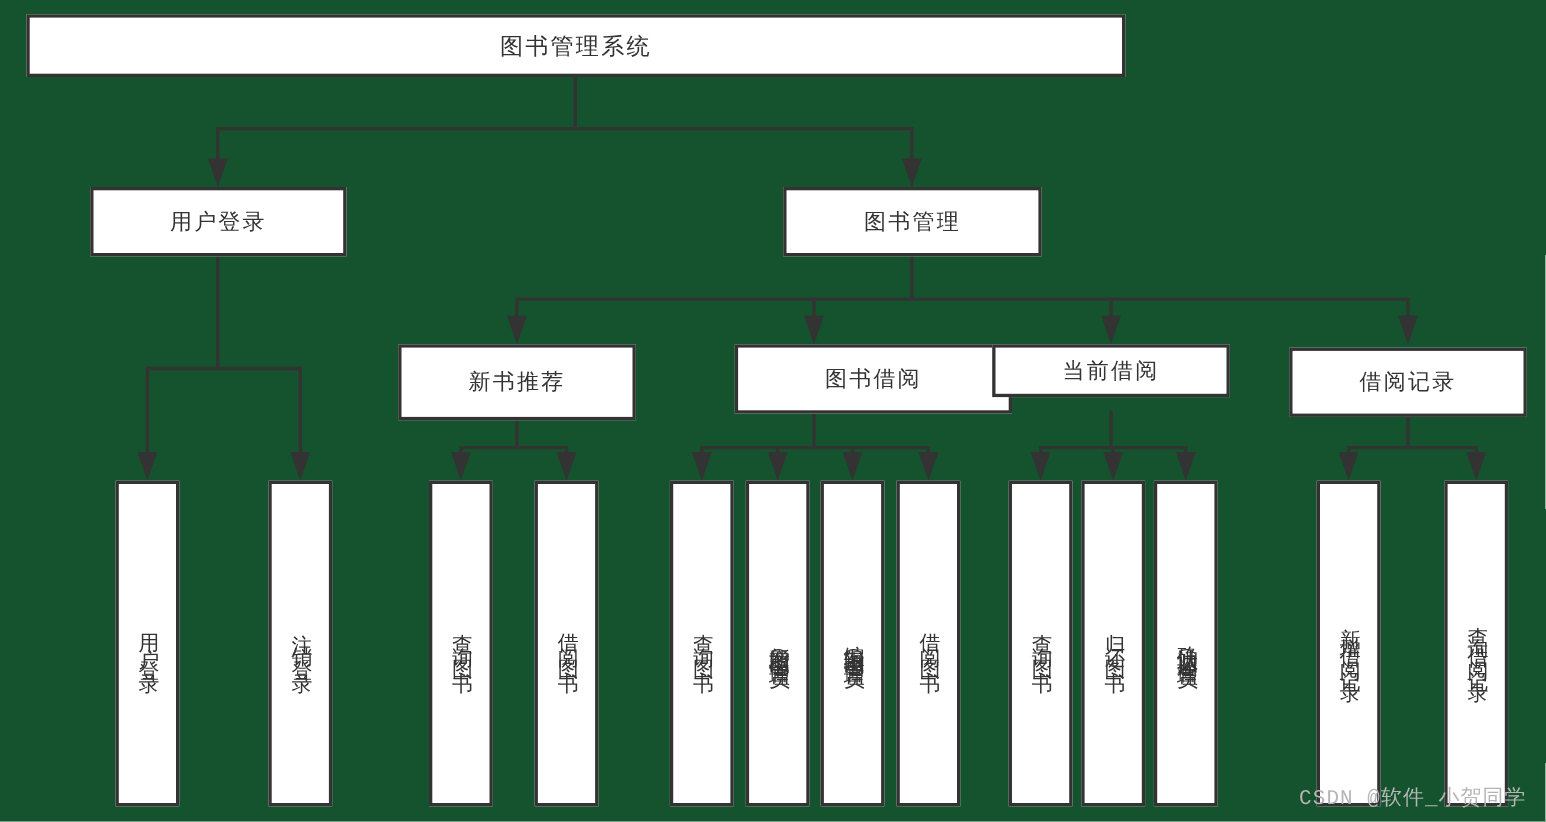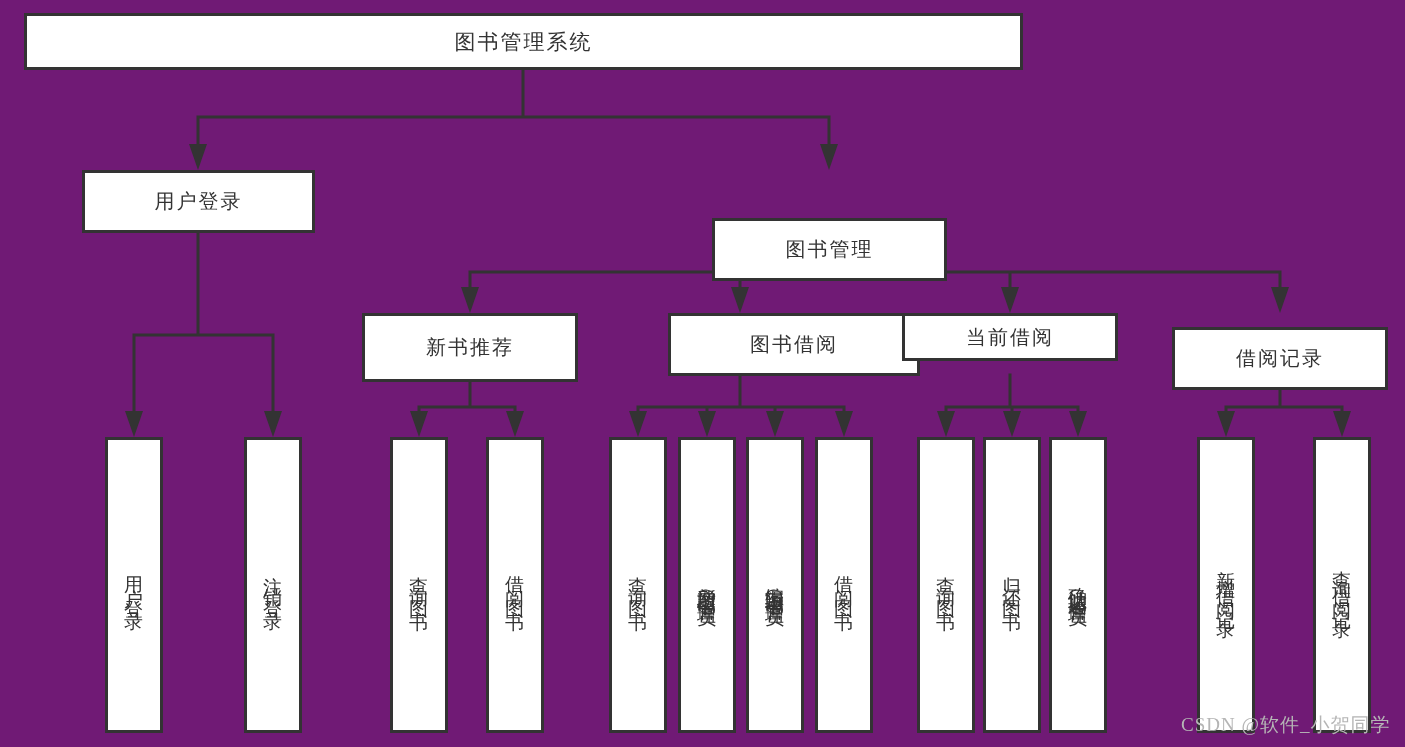--- a/index.html
+++ b/index.html
@@ -1,21 +1,21 @@
 <!DOCTYPE html>
 <html><head>
 <meta charset="utf-8">
 <style>
   html, body { margin: 0; padding: 0; background: #ffffff; }
   .canvas {
     position: relative;
     width: 1405px;
     height: 747px;
-    background: #701a75;
-    font-family: Liberation Serif, serif;
+    background: #14532d;
+    font-family: Liberation Mono, monospace;
     overflow: hidden;
   }
   svg.connectors {
     position: absolute;
     left: 0; top: 0;
     width: 1405px; height: 747px;
     z-index: 1;
   }
   svg.connectors path {
     stroke: #333333;
@@ -89,26 +89,26 @@
     <polygon points="946,437 937,411 955,411"></polygon>
     <polygon points="1012,437 1003,411 1021,411"></polygon>
     <polygon points="1078,437 1069,411 1087,411"></polygon>
     <polygon points="1226,437 1217,411 1235,411"></polygon>
     <polygon points="1342,437 1333,411 1351,411"></polygon>
   </svg>
 
   <div class="node h-node root-node" style="left:24px; top:13px; width:999px; height:57px;">图书管理系统</div>
 
   <div class="node h-node" style="left:82px; top:170px; width:233px; height:63px;">用户登录</div>
-  <div class="node h-node" style="left:712px; top:170px; width:235px; height:63px;margin-top:48px;">图书管理</div>
+  <div class="node h-node" style="left:712px; top:170px; width:235px; height:63px;">图书管理</div>
 
   <div class="node h-node" style="left:362px; top:313px; width:216px; height:69px;">新书推荐</div>
   <div class="node h-node" style="left:668px; top:313px; width:252px; height:63px;">图书借阅</div>
   <div class="node h-node" style="left:902px; top:313px; width:216px; height:48px;">当前借阅</div>
-  <div class="node h-node" style="left:1172px; top:327px; width:216px; height:63px;">借阅记录</div>
+  <div class="node h-node" style="left:1172px; top:316px; width:216px; height:63px;">借阅记录</div>
 
   <div class="node v-node" style="left:105px; top:437px; width:58px; height:296px;">用户登录</div>
   <div class="node v-node" style="left:244px; top:437px; width:58px; height:296px;">注销登录</div>
 
   <div class="node v-node" style="left:390px; top:437px; width:58px; height:296px;">查询图书</div>
   <div class="node v-node" style="left:486px; top:437px; width:58px; height:296px;">借阅图书</div>
 
   <div class="node v-node" style="left:609px; top:437px; width:58px; height:296px;">查询图书</div>
   <div class="node v-node long" style="left:678px; top:437px; width:58px; height:296px;">新增图书（管理员）</div>
   <div class="node v-node long" style="left:746px; top:437px; width:58px; height:296px;">编辑图书（管理员）</div>

